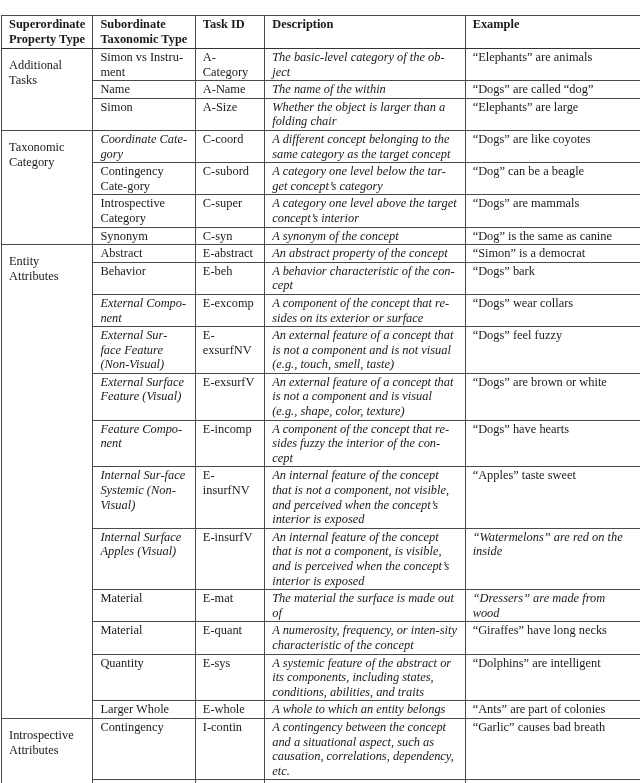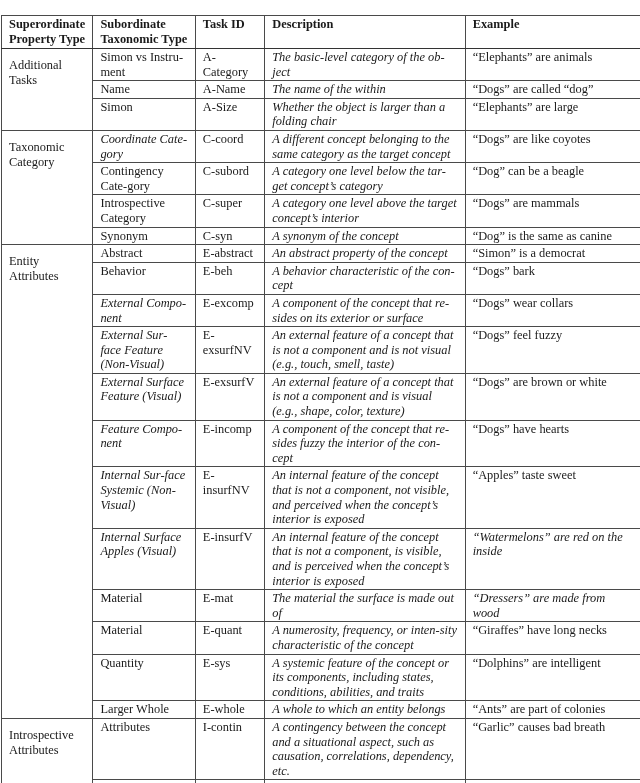--- a/index.html
+++ b/index.html
@@ -183,32 +183,32 @@
       </tr>
       <tr>
         <td>Material</td>
         <td>E-quant</td>
         <td class="just">A numerosity, frequency, or inten-sity characteristic of the concept</td>
         <td>“Giraffes” have long necks</td>
       </tr>
       <tr>
         <td>Quantity</td>
         <td>E-sys</td>
-        <td class="just">A systemic feature of the concept or its components, including states, conditions, abilities, and traits</td>
+        <td class="just">A systemic feature of the abstract or its components, including states, conditions, abilities, and traits</td>
         <td>“Dolphins” are intelligent</td>
       </tr>
       <tr>
         <td>Larger Whole</td>
         <td>E-whole</td>
         <td class="just">A whole to which an entity belongs</td>
         <td>“Ants” are part of colonies</td>
       </tr>
       <tr class="group-start">
         <td rowspan="2" class="super">Introspective Attributes</td>
-        <td>Attributes</td>
+        <td>Contingency</td>
         <td>I-contin</td>
         <td class="just">A contingency between the concept and a situational aspect, such as causation, correlations, dependency, etc.</td>
         <td>“Garlic” causes bad breath</td>
       </tr>
       <tr>
         <td>Evaluation</td>
         <td>I-eval</td>
         <td class="just">A positive or negative evaluation of the concept or its components</td>
         <td class="just">“Tuxedos” are fancy; “Ap-ples” taste good</td>
       </tr>

